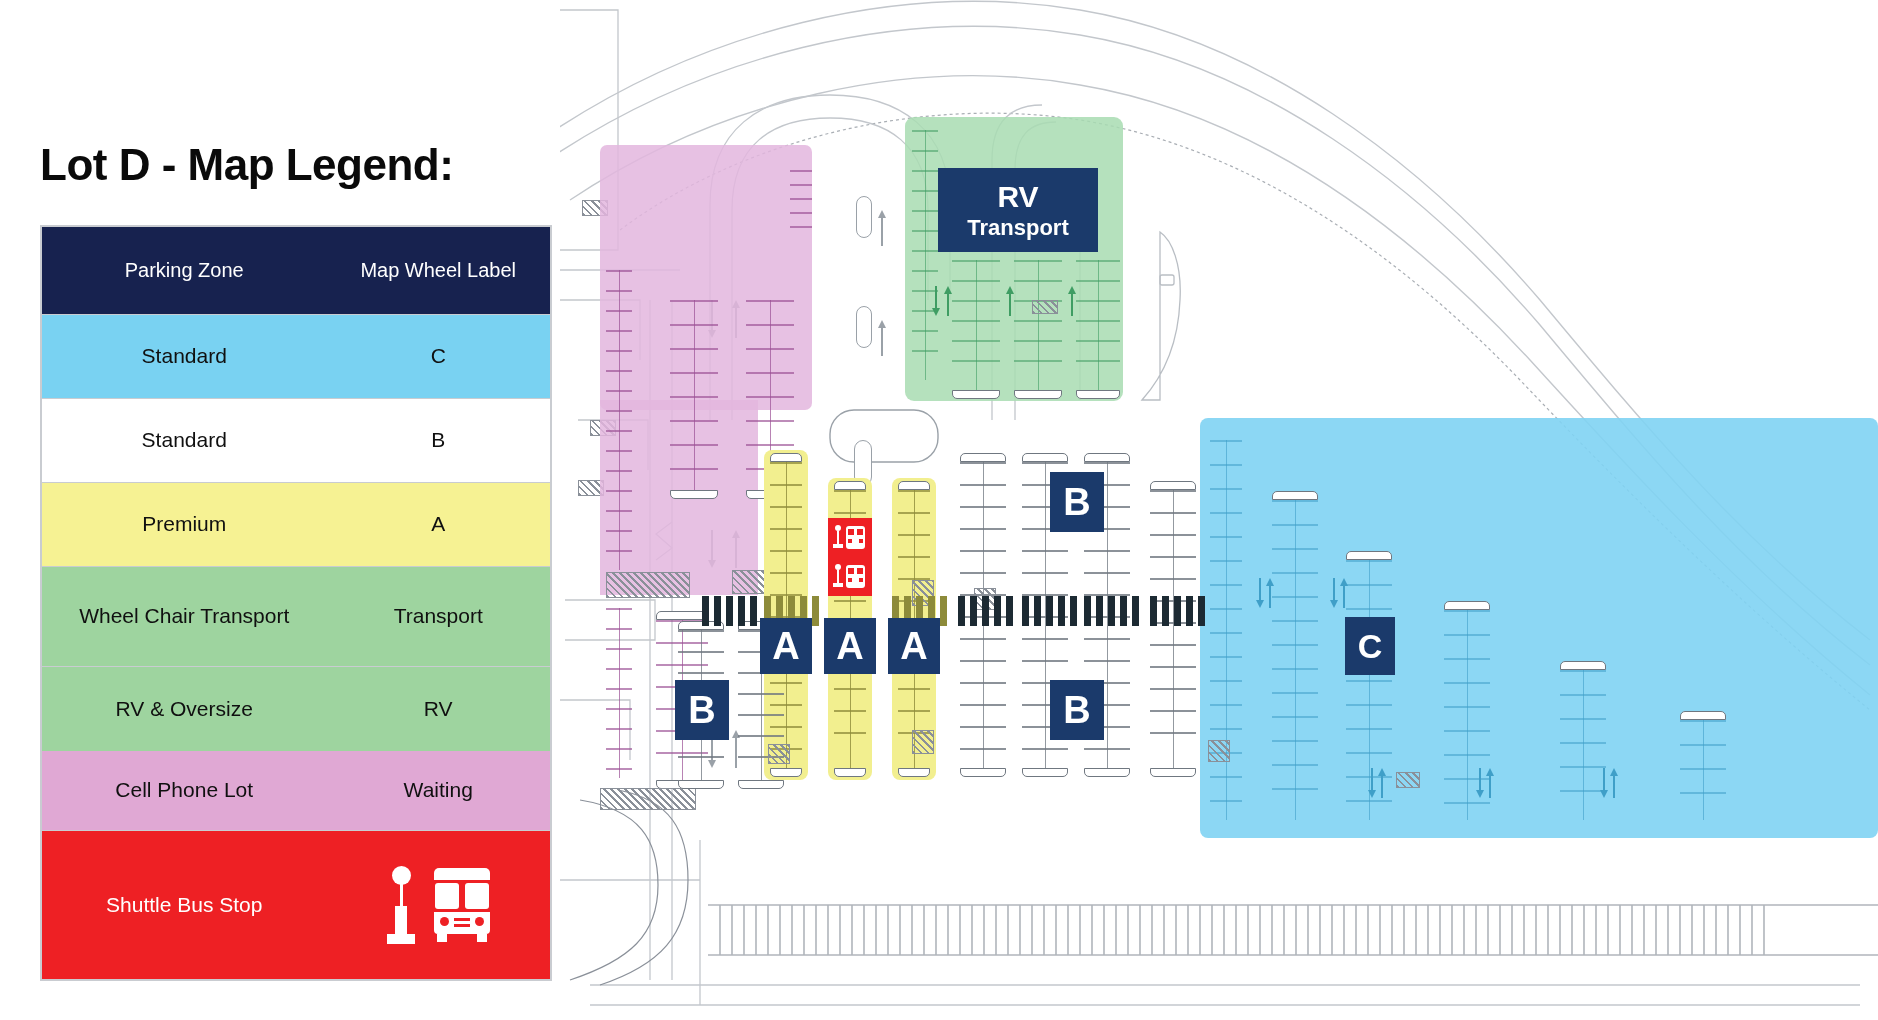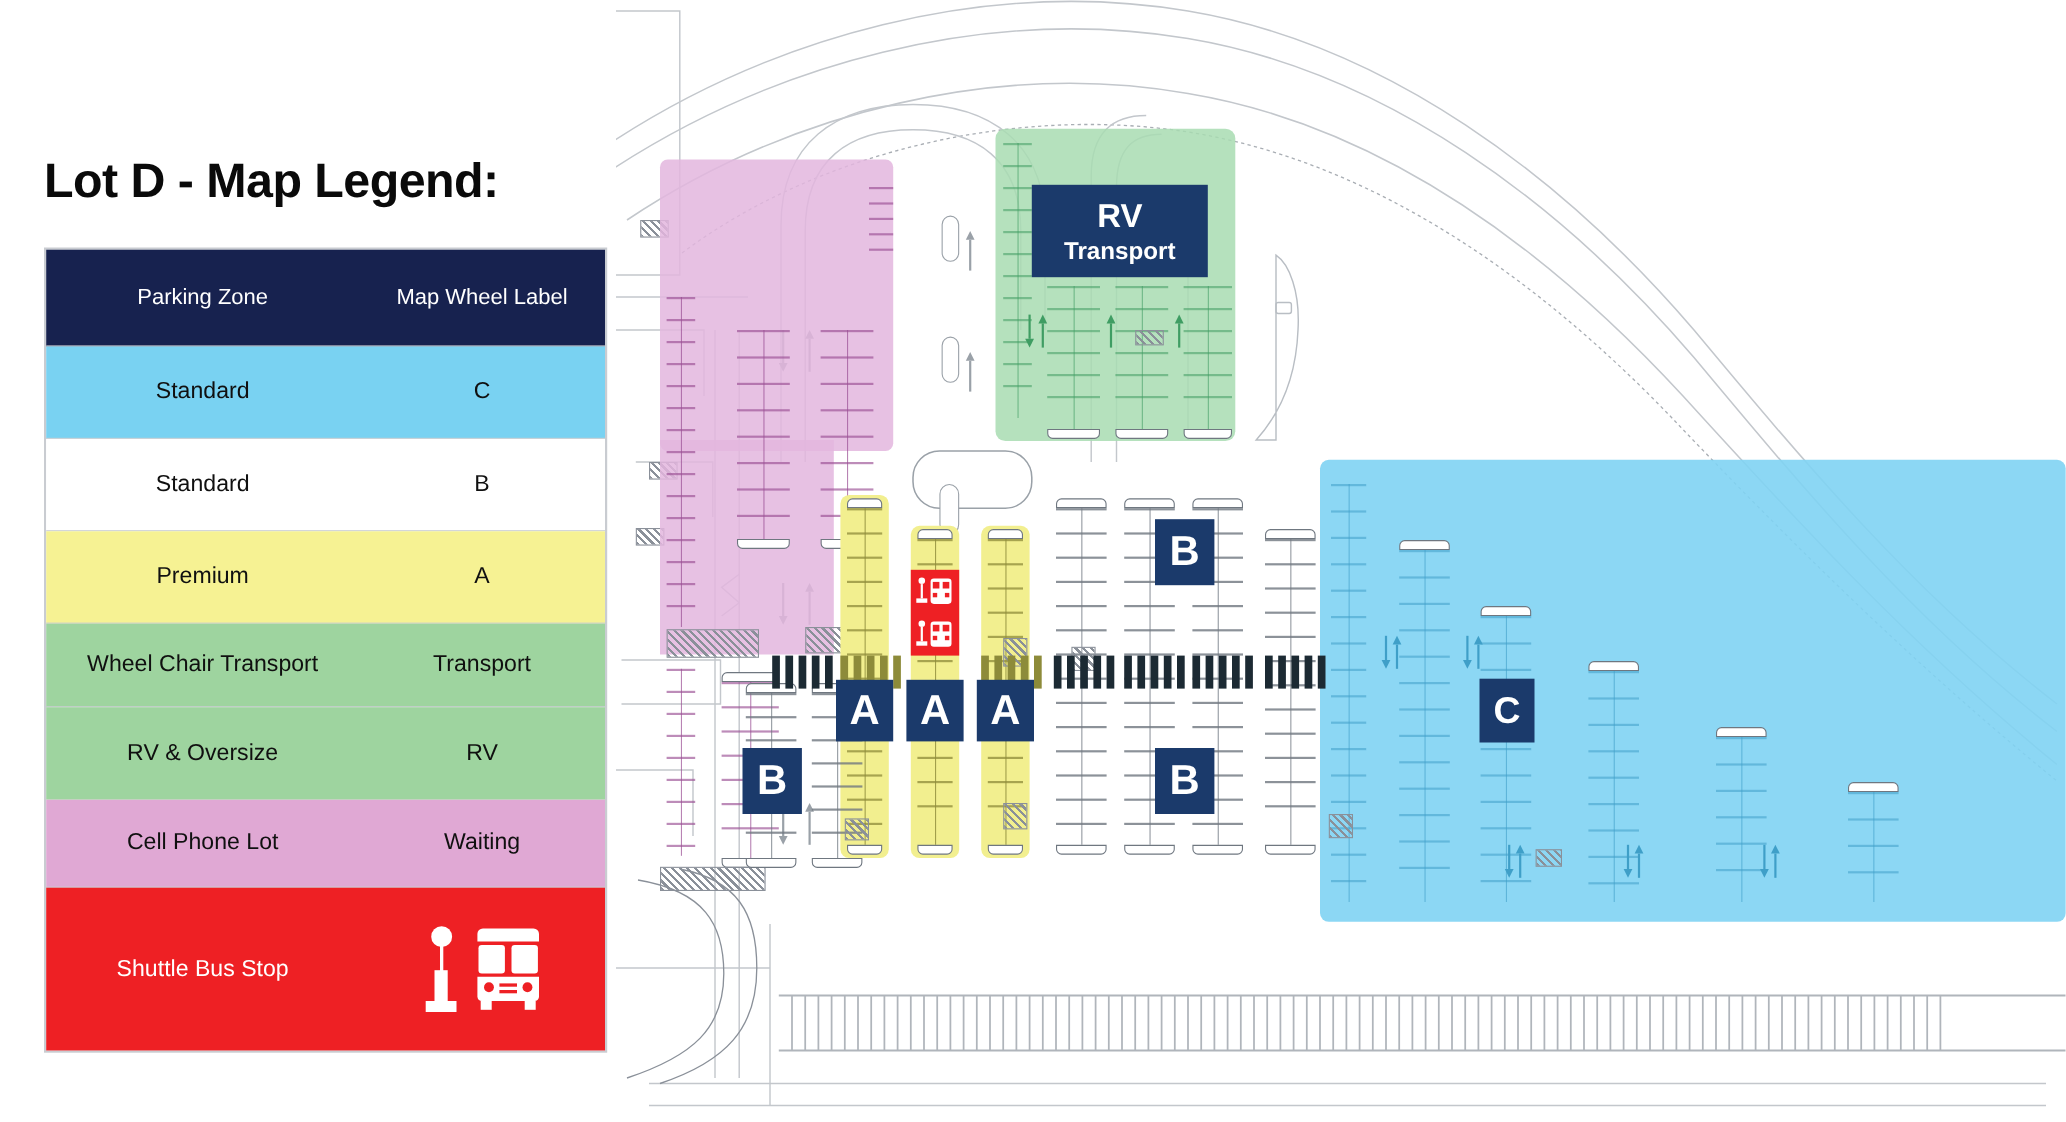--- a/index.html
+++ b/index.html
@@ -15,21 +15,21 @@
   .lg-row{display:flex;align-items:center;box-sizing:border-box;border-bottom:1px solid #c9ccd1;}
   .lg-row:last-child{border-bottom:none;}
   .lg-c1{width:56%;text-align:center;padding:0 6px;box-sizing:border-box;line-height:1.25;}
   .lg-c2{width:44%;text-align:center;padding:0 6px;box-sizing:border-box;line-height:1.25;}
   .lg-head{height:88px;background:#17224f;color:#ffffff;font-size:20px;}
   .lg-head .lg-c1,.lg-head .lg-c2{font-size:20px;}
   .lg-body{font-size:21px;color:#101010;}
   .r-economy{height:84px;background:#79d2f2;}
   .r-standard{height:84px;background:#ffffff;}
   .r-premium{height:84px;background:#f6f293;}
-  .r-wheel{height:76px;background:#9ed49f;}
+  .r-wheel{height:100px;background:#9ed49f;}
   .r-rv{height:84px;background:#9ed49f;border-bottom:none;}
   .r-cell{height:80px;background:#e0a8d4;}
   .r-shuttle{height:148px;background:#ee2024;color:#ffffff;}
   .r-shuttle .lg-c1{font-size:21px;color:#fff;text-align:center;}
   .r-shuttle .lg-c2{display:flex;align-items:center;justify-content:center;gap:14px;}
 
   
   .bs-sign{position:relative;width:34px;height:78px;}
   .bs-ball{position:absolute;left:8px;top:0;width:19px;height:19px;border-radius:50%;background:#fff;}
   .bs-rod{position:absolute;left:16px;top:18px;width:3px;height:24px;background:#fff;}

